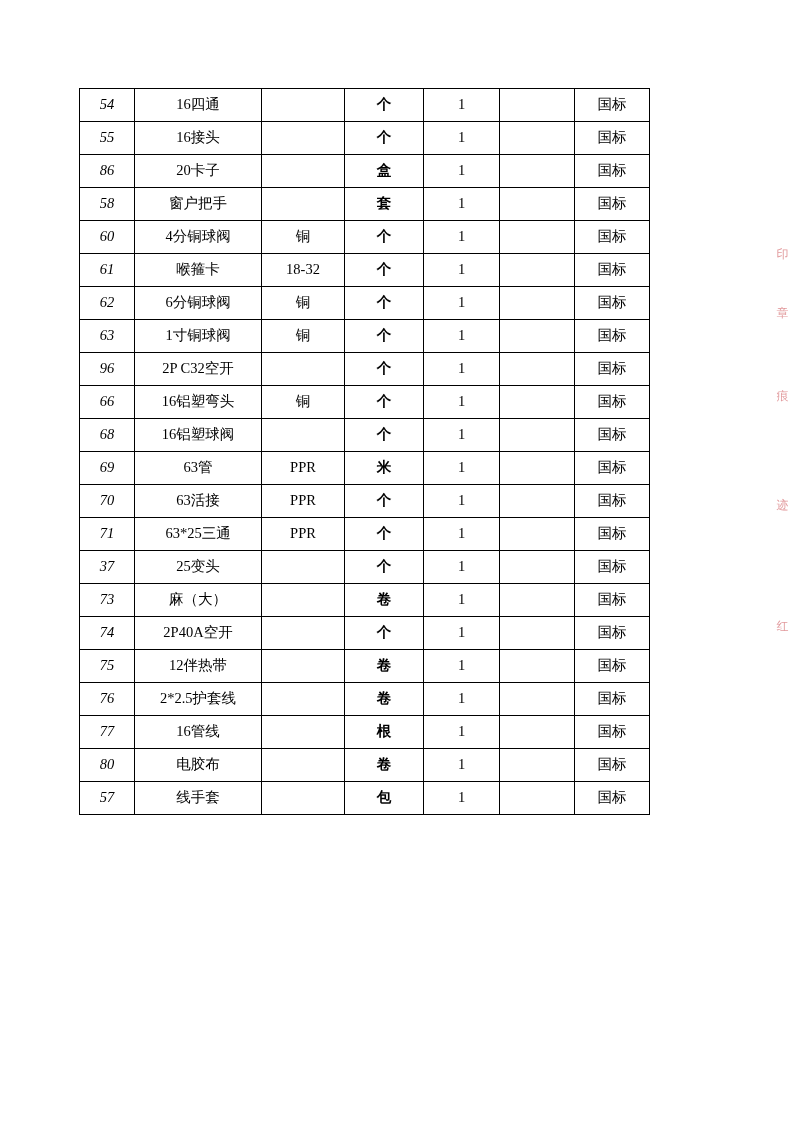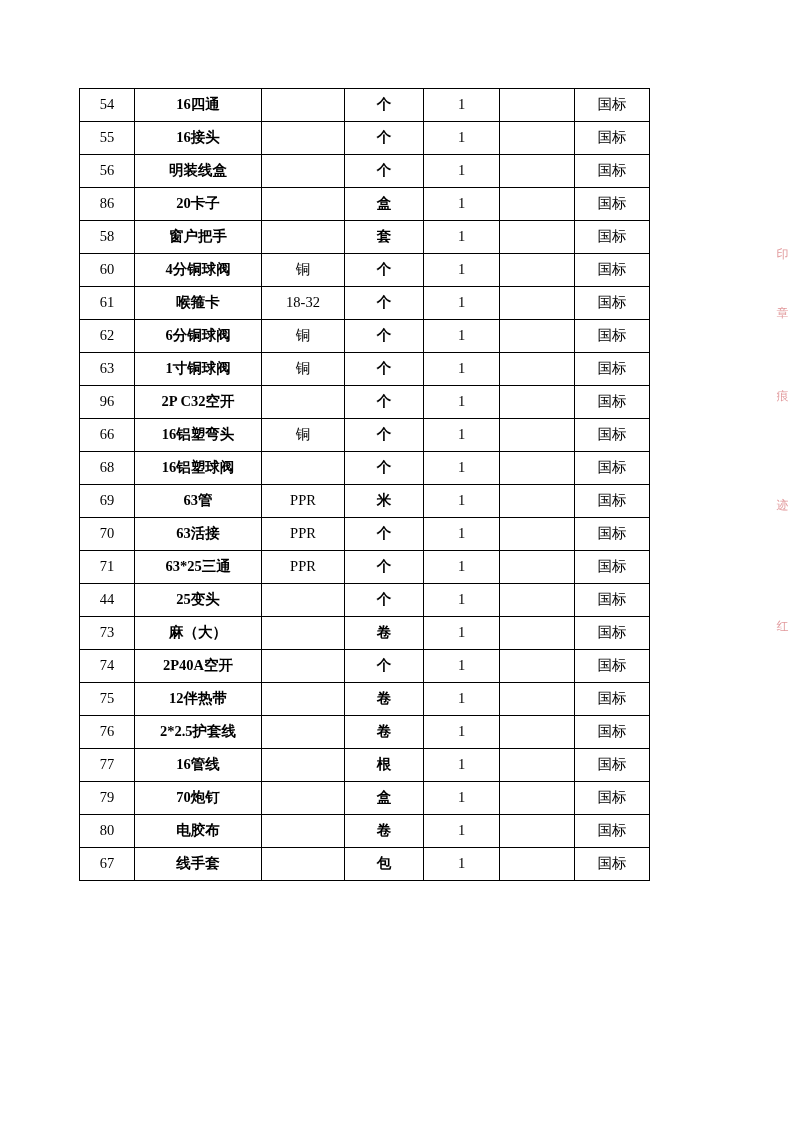--- a/index.html
+++ b/index.html
@@ -45,22 +45,22 @@
     font-family: "Liberation Serif", "DejaVu Serif", serif;
   }
   col.c-no    { width: 55px; }
   col.c-name  { width: 127px; }
   col.c-spec  { width: 83px; }
   col.c-unit  { width: 79px; }
   col.c-qty   { width: 76px; }
   col.c-price { width: 75px; }
   col.c-std   { width: 75px; }
 
-  .cell-no { font-size: 14px; }
-  .cell-name { font-weight: bold; font-size: 14.5px; }
+  .cell-no { font-size: 14px; font-style: italic; }
+  .cell-name { font-weight: normal; font-size: 14.5px; }
   .cell-spec { font-size: 14px; }
   .cell-unit { font-weight: bold; font-size: 14.5px; }
   .cell-qty { font-size: 14px; }
   .cell-std { font-weight: normal; font-size: 14.5px; }
 
   
   .stamp {
     position: absolute;
     color: #c9454a;
     opacity: 0.55;
@@ -107,29 +107,20 @@
           <tr>
             <td class="cell-no">55</td>
             <td class="cell-name">16接头</td>
             <td class="cell-spec"></td>
             <td class="cell-unit">个</td>
             <td class="cell-qty">1</td>
             <td class="cell-price"></td>
             <td class="cell-std">国标</td>
           </tr>
           <tr>
-            <td class="cell-no">56</td>
-            <td class="cell-name">明装线盒</td>
-            <td class="cell-spec"></td>
-            <td class="cell-unit">个</td>
-            <td class="cell-qty">1</td>
-            <td class="cell-price"></td>
-            <td class="cell-std">国标</td>
-          </tr>
-          <tr>
             <td class="cell-no">86</td>
             <td class="cell-name">20卡子</td>
             <td class="cell-spec"></td>
             <td class="cell-unit">盒</td>
             <td class="cell-qty">1</td>
             <td class="cell-price"></td>
             <td class="cell-std">国标</td>
           </tr>
           <tr>
             <td class="cell-no">58</td>
@@ -224,21 +215,21 @@
           <tr>
             <td class="cell-no">71</td>
             <td class="cell-name">63*25三通</td>
             <td class="cell-spec">PPR</td>
             <td class="cell-unit">个</td>
             <td class="cell-qty">1</td>
             <td class="cell-price"></td>
             <td class="cell-std">国标</td>
           </tr>
           <tr>
-            <td class="cell-no">44</td>
+            <td class="cell-no">37</td>
             <td class="cell-name">25变头</td>
             <td class="cell-spec"></td>
             <td class="cell-unit">个</td>
             <td class="cell-qty">1</td>
             <td class="cell-price"></td>
             <td class="cell-std">国标</td>
           </tr>
           <tr>
             <td class="cell-no">73</td>
             <td class="cell-name">麻（大）</td>
@@ -278,39 +269,30 @@
           <tr>
             <td class="cell-no">77</td>
             <td class="cell-name">16管线</td>
             <td class="cell-spec"></td>
             <td class="cell-unit">根</td>
             <td class="cell-qty">1</td>
             <td class="cell-price"></td>
             <td class="cell-std">国标</td>
           </tr>
           <tr>
-            <td class="cell-no">79</td>
-            <td class="cell-name">70炮钉</td>
-            <td class="cell-spec"></td>
-            <td class="cell-unit">盒</td>
-            <td class="cell-qty">1</td>
-            <td class="cell-price"></td>
-            <td class="cell-std">国标</td>
-          </tr>
-          <tr>
             <td class="cell-no">80</td>
             <td class="cell-name">电胶布</td>
             <td class="cell-spec"></td>
             <td class="cell-unit">卷</td>
             <td class="cell-qty">1</td>
             <td class="cell-price"></td>
             <td class="cell-std">国标</td>
           </tr>
           <tr>
-            <td class="cell-no">67</td>
+            <td class="cell-no">57</td>
             <td class="cell-name">线手套</td>
             <td class="cell-spec"></td>
             <td class="cell-unit">包</td>
             <td class="cell-qty">1</td>
             <td class="cell-price"></td>
             <td class="cell-std">国标</td>
           </tr>
         </tbody>
     </table>
   </div>

